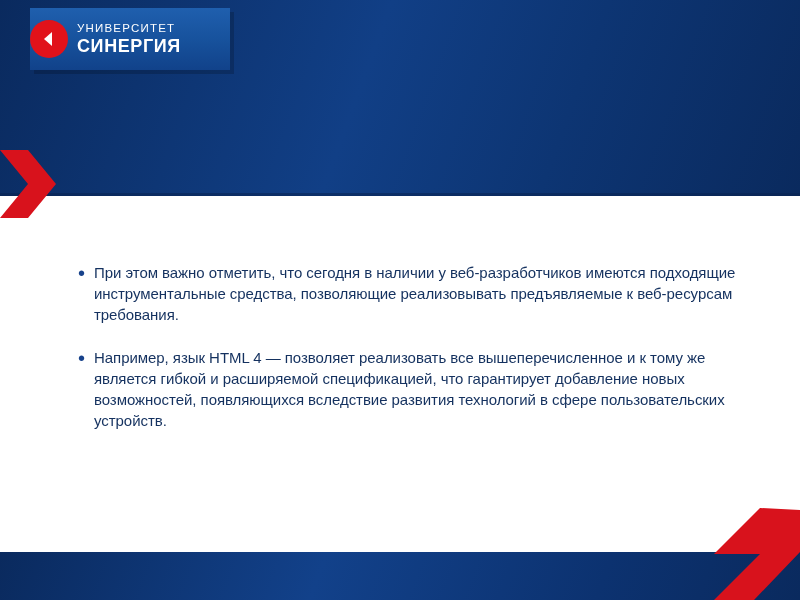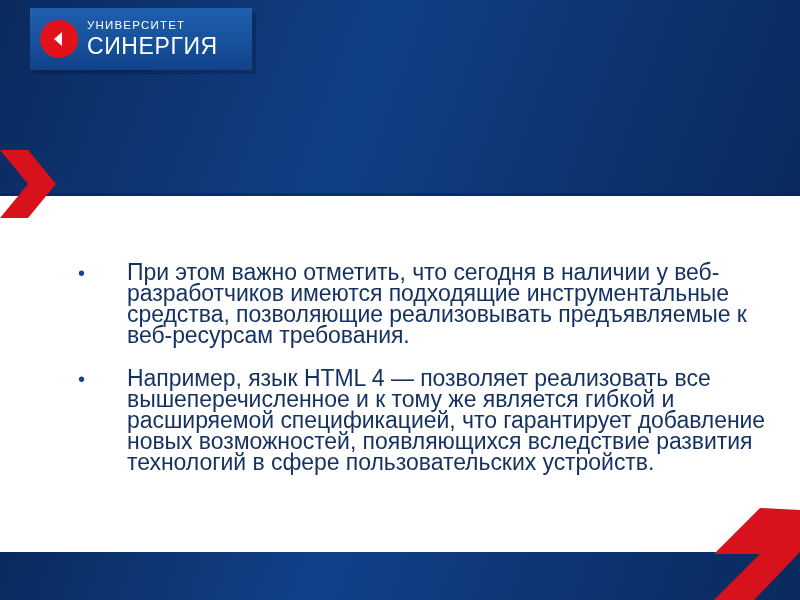--- a/index.html
+++ b/index.html
@@ -50,27 +50,27 @@
     width: 800px;
     height: 48px;
     background: linear-gradient(110deg, #0a2a5e 0%, #12418a 40%, #0c3270 75%, #0a2a5e 100%);
   }
 
   
   .logo-box {
     position: absolute;
     left: 30px;
     top: 8px;
-    width: 222px;
+    width: 200px;
     height: 62px;
     background: linear-gradient(180deg, #1f5fae 0%, #17529d 50%, #11428a 100%);
     box-shadow: 4px 4px 0 rgba(0,0,0,0.18);
     display: flex;
     align-items: center;
-    padding-left: 10px;
+    padding-left: 0;
     box-sizing: border-box;
   }
   .logo-mark {
     width: 38px;
     height: 38px;
     border-radius: 50%;
     background: #e1121a;
     display: flex;
     align-items: center;
     justify-content: center;
@@ -86,23 +86,23 @@
   }
   .logo-text .line1 {
     color: #ffffff;
     font-size: 11.5px;
     letter-spacing: 1.2px;
     font-weight: normal;
     margin-bottom: 3px;
   }
   .logo-text .line2 {
     color: #ffffff;
-    font-size: 23px;
+    font-size: 18px;
     letter-spacing: 0.6px;
-    font-weight: normal;
+    font-weight: bold;
   }
 
   
   .left-chevron {
     position: absolute;
     left: 0;
     top: 150px;
     width: 58px;
     height: 68px;
   }
@@ -131,25 +131,24 @@
   .bullet-item:last-child { margin-bottom: 0; }
   .bullet-dot {
     flex: 0 0 auto;
     width: 12px;
     color: #17428b;
     font-size: 20px;
     line-height: 22px;
     margin-right: 4px;
   }
   .bullet-text {
-    font-size: 23px;
+    font-size: 15px;
     line-height: 21px;
     color: #14315f;
     letter-spacing: -0.05px;
-    margin-left: 33px;
   }
 </style>
 </head>
 <body>
 
 <div class="slide">
 
   <div class="top-band"></div>
   <div class="bottom-band"></div>
 

